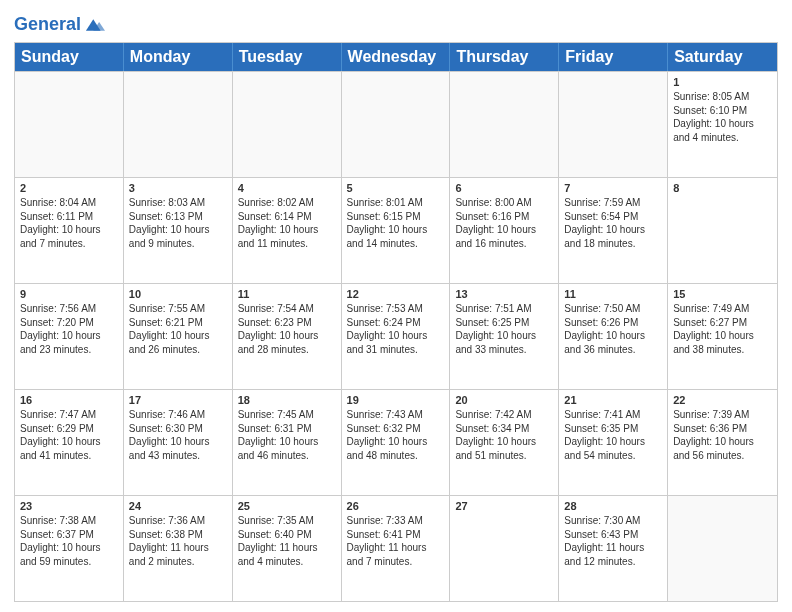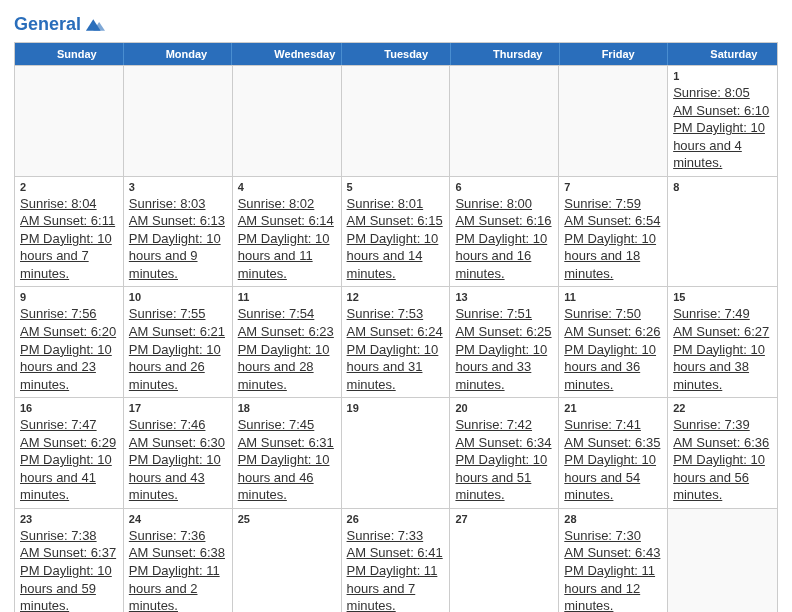--- a/index.html
+++ b/index.html
@@ -61,25 +61,24 @@
       flex-direction: column;
       border: 1px solid #ccc;
     }
     .cal-header-row {
       display: grid;
       grid-template-columns: repeat(7, 1fr);
       background: #2a6ebb;
     }
     .cal-header-cell {
       color: #fff;
-      font-size: 11px;
+      font-size: 16px;
       font-weight: bold;
       padding: 5px 6px;
       border-right: 1px solid #4a8ed0;
-      margin-left: 36px;
     }
     .cal-header-cell:last-child { border-right: none; }
     .cal-body {
       flex: 1;
       display: flex;
       flex-direction: column;
     }
     .cal-week {
       display: grid;
       grid-template-columns: repeat(7, 1fr);
@@ -96,24 +95,23 @@
     }
     .cal-cell:last-child { border-right: none; }
     .cal-cell.empty { background: #f9f9f9; }
     .day-num {
       font-size: 11px;
       font-weight: bold;
       display: block;
       margin-bottom: 2px;
     }
     .day-info {
-      font-size: 13px;
+      font-size: 10px;
       color: #333;
       line-height: 1.35;
-      text-decoration: underline;
     }
   </style>
 </head>
 <body>
 
 <div class="page">
   <div class="header">
     <div class="logo">
       <div>
         <div style="display:flex;align-items:center;">
@@ -131,22 +129,22 @@
     <div class="title-block">
       <div class="month-title"></div>
       <div class="location"></div>
     </div>
   </div>
 
   <div class="calendar">
     <div class="cal-header-row">
     <div class="cal-header-cell">Sunday</div>
         <div class="cal-header-cell">Monday</div>
+        <div class="cal-header-cell">Tuesday</div>
         <div class="cal-header-cell">Wednesday</div>
-        <div class="cal-header-cell">Tuesday</div>
         <div class="cal-header-cell">Thursday</div>
         <div class="cal-header-cell">Friday</div>
         <div class="cal-header-cell">Saturday</div>
       </div>
     <div class="cal-body">
     <div class="cal-week">
           <div class="cal-cell empty"></div>
           <div class="cal-cell empty"></div>
           <div class="cal-cell empty"></div>
           <div class="cal-cell empty"></div>
@@ -197,21 +195,21 @@
 Daylight: 10 hours and 18 minutes.</div>
           </div>
           <div class="cal-cell">
             <span class="day-num">8</span>
           </div>
         </div>
         <div class="cal-week">
           <div class="cal-cell">
             <span class="day-num">9</span>
             <div class="day-info">Sunrise: 7:56 AM
-Sunset: 6:20 PM
+Sunset: 7:20 PM
 Daylight: 10 hours and 23 minutes.</div>
           </div>
           <div class="cal-cell">
             <span class="day-num">10</span>
             <div class="day-info">Sunrise: 7:55 AM
 Sunset: 6:21 PM
 Daylight: 10 hours and 26 minutes.</div>
           </div>
           <div class="cal-cell">
             <span class="day-num">11</span>
@@ -258,20 +256,23 @@
 Daylight: 10 hours and 43 minutes.</div>
           </div>
           <div class="cal-cell">
             <span class="day-num">18</span>
             <div class="day-info">Sunrise: 7:45 AM
 Sunset: 6:31 PM
 Daylight: 10 hours and 46 minutes.</div>
           </div>
           <div class="cal-cell">
             <span class="day-num">19</span>
+            <div class="day-info">Sunrise: 7:43 AM
+Sunset: 6:32 PM
+Daylight: 10 hours and 48 minutes.</div>
           </div>
           <div class="cal-cell">
             <span class="day-num">20</span>
             <div class="day-info">Sunrise: 7:42 AM
 Sunset: 6:34 PM
 Daylight: 10 hours and 51 minutes.</div>
           </div>
           <div class="cal-cell">
             <span class="day-num">21</span>
             <div class="day-info">Sunrise: 7:41 AM
@@ -293,20 +294,23 @@
 Daylight: 10 hours and 59 minutes.</div>
           </div>
           <div class="cal-cell">
             <span class="day-num">24</span>
             <div class="day-info">Sunrise: 7:36 AM
 Sunset: 6:38 PM
 Daylight: 11 hours and 2 minutes.</div>
           </div>
           <div class="cal-cell">
             <span class="day-num">25</span>
+            <div class="day-info">Sunrise: 7:35 AM
+Sunset: 6:40 PM
+Daylight: 11 hours and 4 minutes.</div>
           </div>
           <div class="cal-cell">
             <span class="day-num">26</span>
             <div class="day-info">Sunrise: 7:33 AM
 Sunset: 6:41 PM
 Daylight: 11 hours and 7 minutes.</div>
           </div>
           <div class="cal-cell">
             <span class="day-num">27</span>
           </div>

